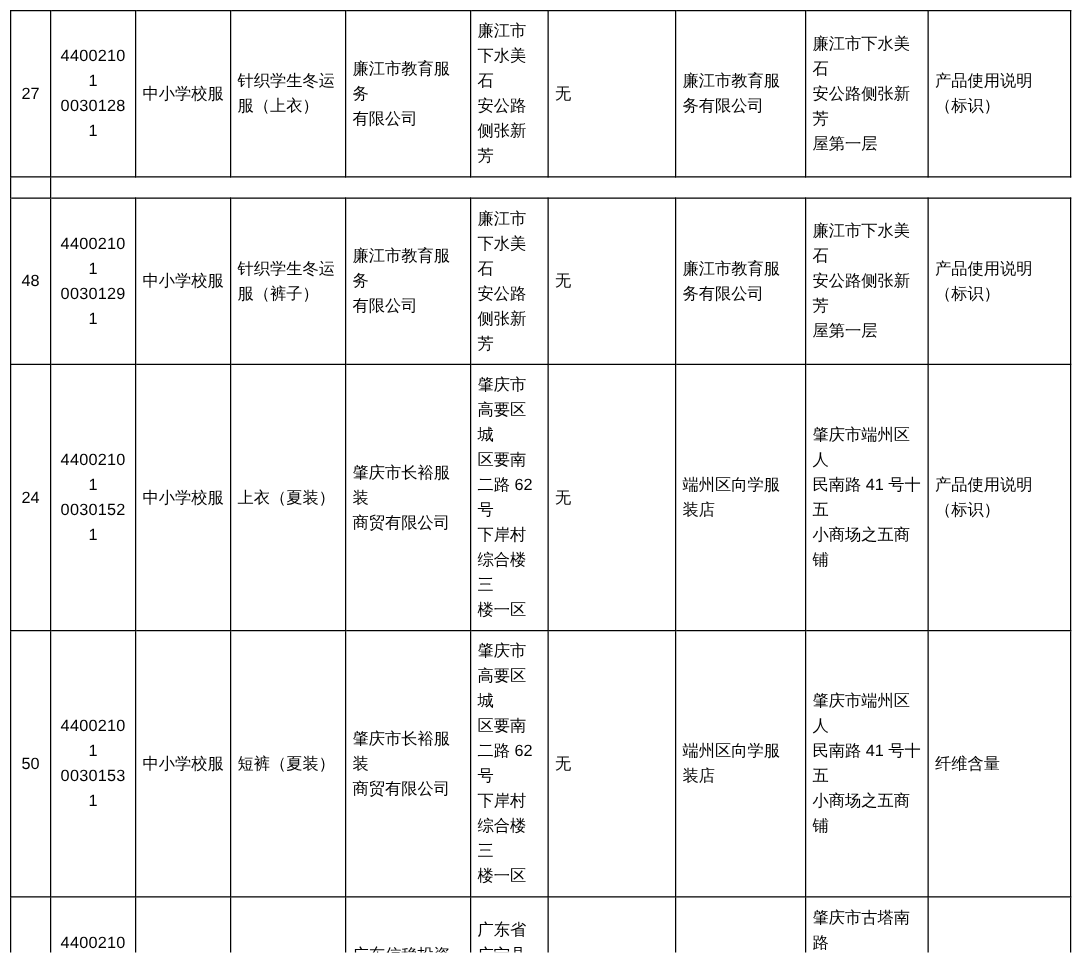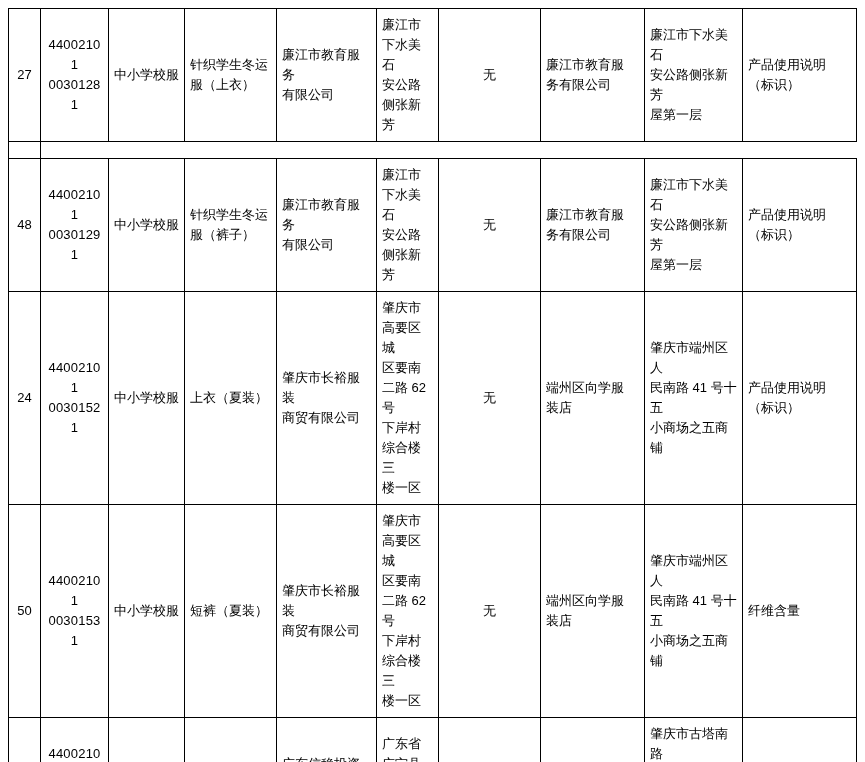--- a/index.html
+++ b/index.html
@@ -40,21 +40,20 @@
     text-align: center;
     font-size: 13px;
   }
   td.c-code {
     text-align: center;
     font-size: 12.5px;
     letter-spacing: 0.2px;
     margin-top: 25px;
   }
   td.c-center {
-    text-align: center;
   }
   td.c-left {
     text-align: left;
   }
   
   tr.spacer-row td {
     border-left: 1px solid #000000;
     border-right: 1px solid #000000;
     border-top: none;
     border-bottom: none;

